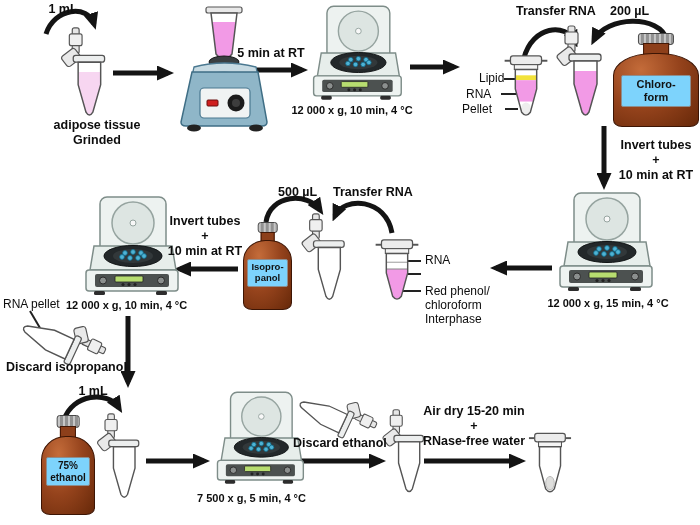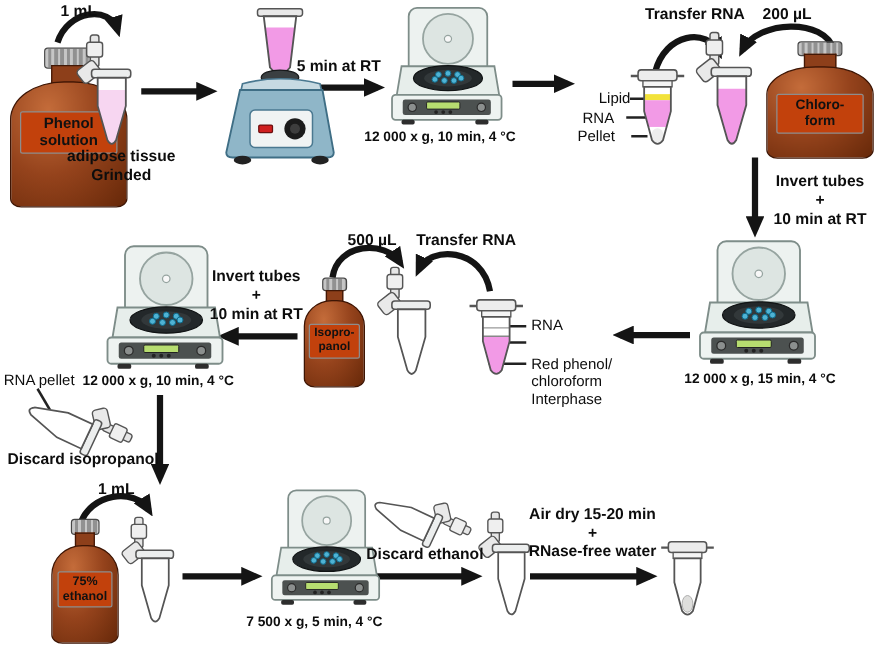--- a/index.html
+++ b/index.html
@@ -16,21 +16,21 @@
   
   .bottle{position:absolute;z-index:2;}
   .bottle .cap{position:absolute;top:0;left:50%;transform:translateX(-50%);width:42%;height:13%;
     background:repeating-linear-gradient(90deg,#c6c6c6 0 2px,#919191 2px 5px);
     border:1.2px solid #474747;border-radius:3px;box-sizing:border-box;}
   .bottle .neck{position:absolute;top:11%;left:50%;transform:translateX(-50%);width:30%;height:13%;
     background:#8d3f1a;border:1.2px solid #421806;border-bottom:none;box-sizing:border-box;}
   .bottle .flask{position:absolute;top:21%;left:0;width:100%;height:79%;box-sizing:border-box;
     background:radial-gradient(ellipse at 32% 22%,#c46c3a 0%,#95431c 48%,#662809 100%);
     border:1.5px solid #3d1504;border-radius:46% 46% 9px 9px / 30% 30% 7px 7px;}
-  .bottle .label{position:absolute;left:9%;right:9%;background:#c2410c;border:1px solid #8d8d8d;
+  .bottle .label{position:absolute;left:9%;right:9%;background:#7dd3fc;border:1px solid #8d8d8d;
     border-radius:2px;text-align:center;font-weight:bold;color:#111;line-height:1.15;padding:2px 0;z-index:2;}
 </style>
 </head>
 <body>
 
 <div class="canvas">
 
   <svg class="overlay" width="700" height="525">
     <defs>
       <marker id="ah" markerUnits="userSpaceOnUse" markerWidth="17" markerHeight="15" refX="11" refY="7.5" orient="auto">
@@ -59,29 +59,20 @@
       <path d="M504,79 H518"></path>
       <path d="M501,94 H518"></path>
       <path d="M505,109 H518"></path>
       <path d="M399,261 H421"></path>
       <path d="M397,274 H421"></path>
       <path d="M391,291 H421"></path>
       <path d="M30,311 L40,328"></path>
     </g>
   </svg>
 
-  <div class="bottle" style="left:8px;top:38px;width:94px;height:128px;">
-    <div class="cap"></div>
-    <div class="neck"></div>
-    <div class="flask"></div>
-    <div class="label" style="top:40%;font-size:12px;">
-      <div>Phenol</div>
-      <div>solution</div>
-    </div>
-  </div>
   <div class="t b ctr" style="left:32px;top:2px;width:62px;">1 mL</div>
 
   <div class="comp" style="left:60px;top:26px;width:50px;height:94px;">
     <svg viewBox="0 0 50 96">
       <rect x="12" y="2" width="7" height="26" rx="2" fill="#e6e6e6" stroke="#555" stroke-width="1.2"></rect>
       <rect x="9" y="8" width="13" height="12" rx="2" fill="#efefef" stroke="#555" stroke-width="1.2"></rect>
       <g transform="rotate(-38 16 30)">
           <rect x="2" y="22" width="17" height="13" rx="3" fill="#e9e9e9" stroke="#555" stroke-width="1.2"></rect>
         </g>
       <rect x="13" y="30" width="32" height="7" rx="2.5" fill="#eceeee" stroke="#555" stroke-width="1.3"></rect>

